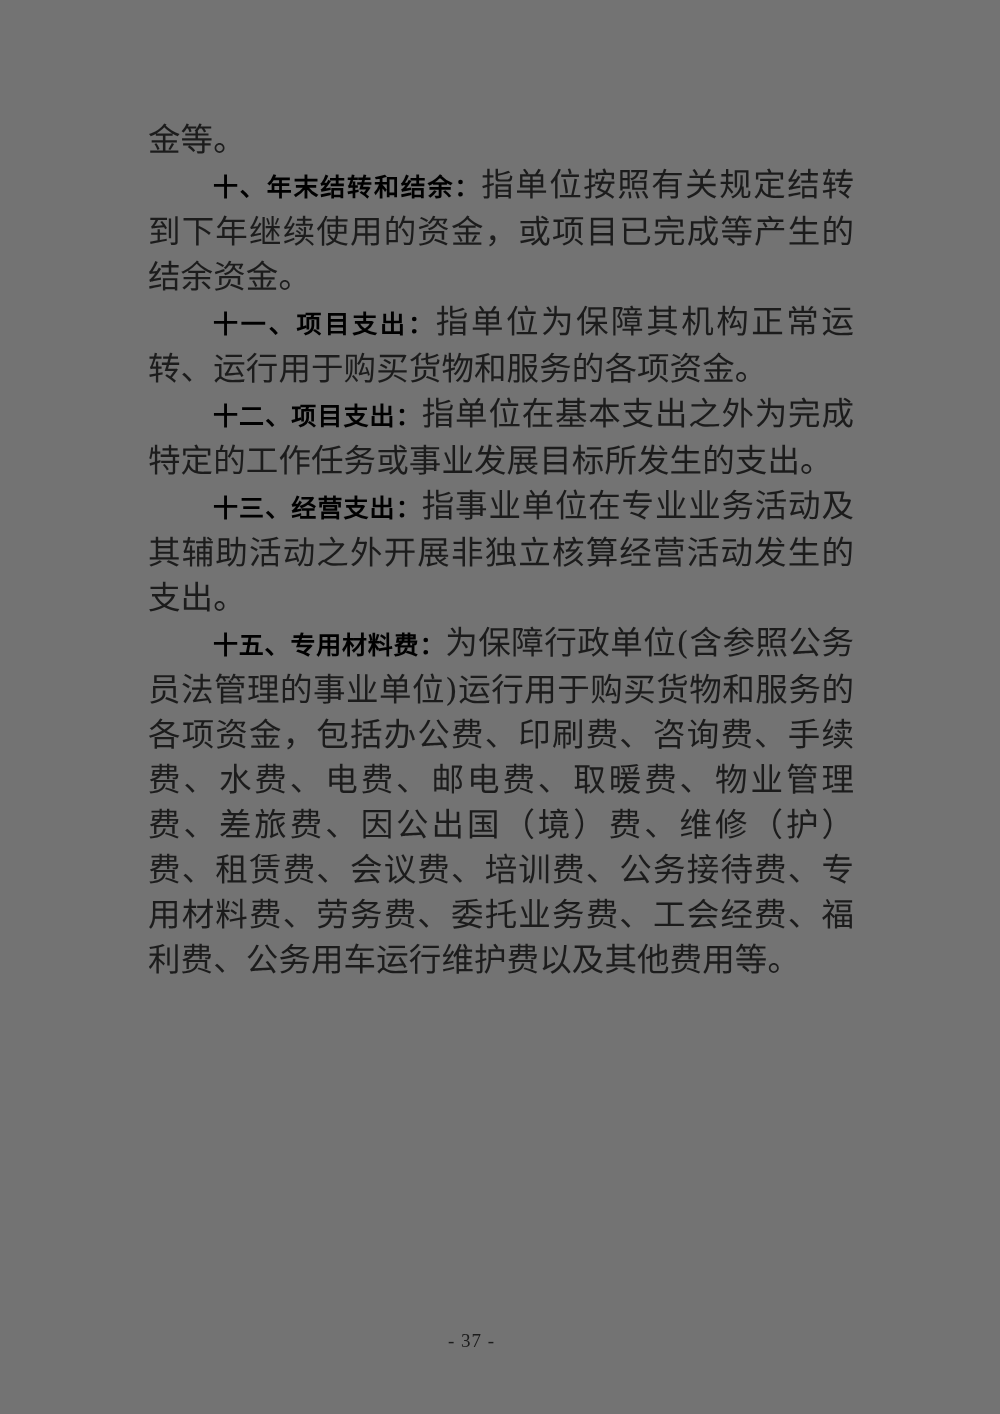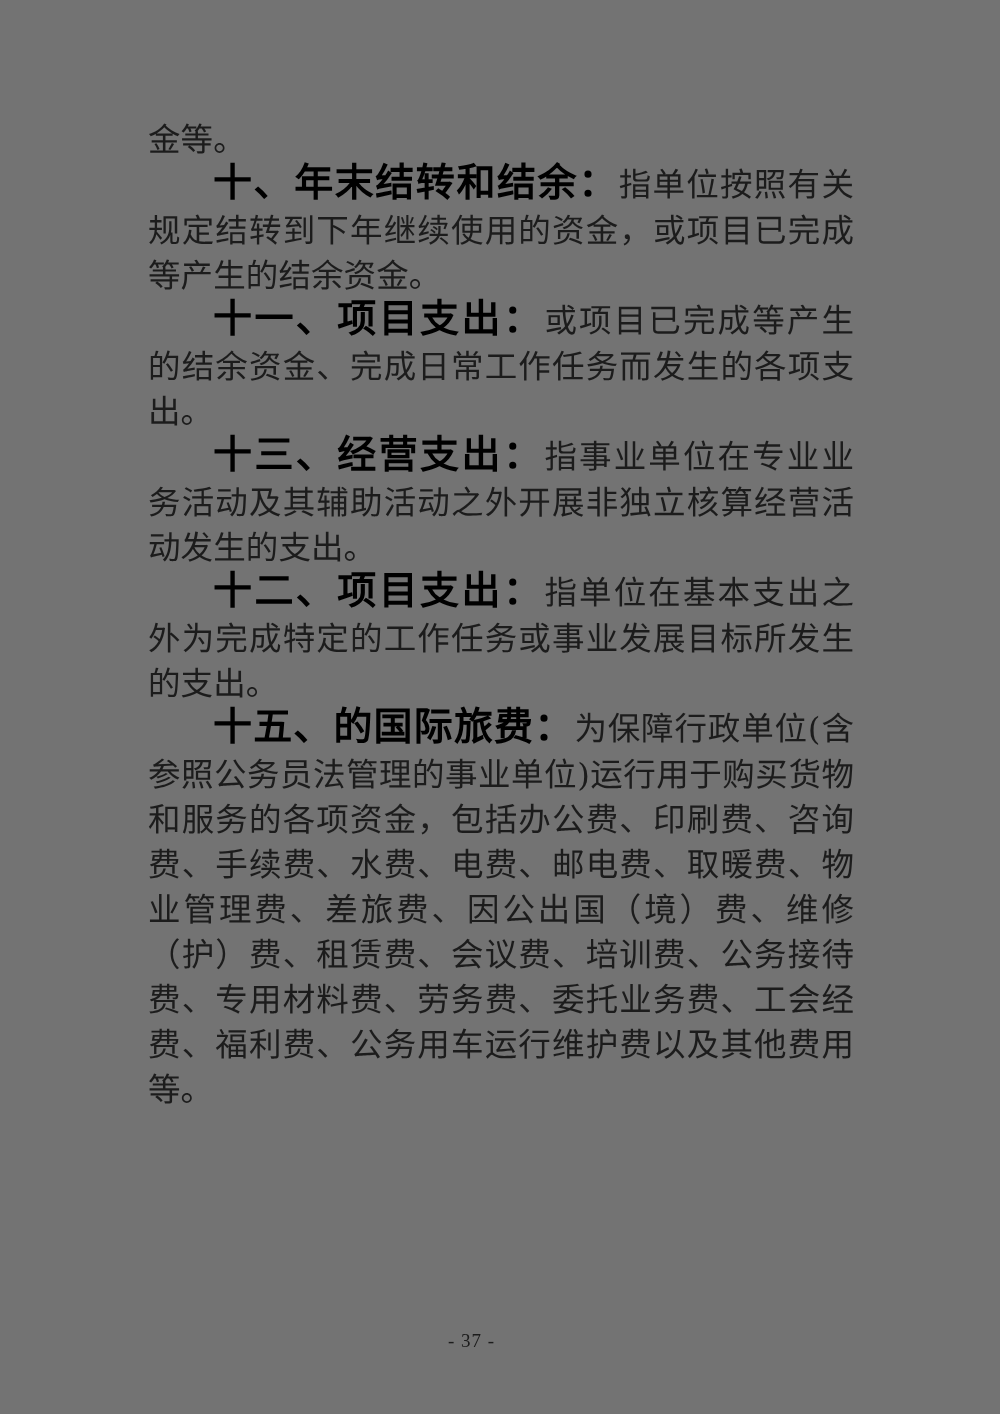--- a/index.html
+++ b/index.html
@@ -39,23 +39,23 @@
     word-break: break-all;
     -webkit-font-smoothing: antialiased;
   }
 
   .para.indent {
     text-indent: 65px;
   }
 
   
   .term {
-    font-family: Liberation Mono, monospace;
+    font-family: Liberation Serif, serif;
     font-weight: 700;
-    font-size: 39px;
+    font-size: 25px;
     color: #000000;
     letter-spacing: 0.4px;
   }
 
   .page-number {
     position: absolute;
     left: 0;
     top: 1330px;
     width: 943px;
     text-align: center;
@@ -74,33 +74,33 @@
 
     <p class="para">
       <span>金等。</span>
     </p>
 
     <p class="para indent">
       <span class="term">十、年末结转和结余：</span><span>指单位按照有关规定结转到下年继续使用的资金，或项目已完成等产生的结余资金。</span>
     </p>
 
     <p class="para indent">
-      <span class="term">十一、项目支出：</span><span>或项目已完成等产生的结余资金、完成日常工作任务而发生的各项支出。</span>
+      <span class="term">十一、项目支出：</span><span>指单位为保障其机构正常运转、运行用于购买货物和服务的各项资金。</span>
+    </p>
+
+    <p class="para indent">
+      <span class="term">十二、项目支出：</span><span>指单位在基本支出之外为完成特定的工作任务或事业发展目标所发生的支出。</span>
     </p>
 
     <p class="para indent">
       <span class="term">十三、经营支出：</span><span>指事业单位在专业业务活动及其辅助活动之外开展非独立核算经营活动发生的支出。</span>
     </p>
 
-    <p class="para indent">
-      <span class="term">十二、项目支出：</span><span>指单位在基本支出之外为完成特定的工作任务或事业发展目标所发生的支出。</span>
-    </p>
-
 
     <p class="para indent">
-      <span class="term">十五、的国际旅费：</span><span>为保障行政单位(含参照公务员法管理的事业单位)运行用于购买货物和服务的各项资金，包括办公费、印刷费、咨询费、手续费、水费、电费、邮电费、取暖费、物业管理费、差旅费、因公出国（境）费、维修（护）费、租赁费、会议费、培训费、公务接待费、专用材料费、劳务费、委托业务费、工会经费、福利费、公务用车运行维护费以及其他费用等。</span>
+      <span class="term">十五、专用材料费：</span><span>为保障行政单位(含参照公务员法管理的事业单位)运行用于购买货物和服务的各项资金，包括办公费、印刷费、咨询费、手续费、水费、电费、邮电费、取暖费、物业管理费、差旅费、因公出国（境）费、维修（护）费、租赁费、会议费、培训费、公务接待费、专用材料费、劳务费、委托业务费、工会经费、福利费、公务用车运行维护费以及其他费用等。</span>
     </p>
 
   </div>
 
   <div class="page-number">- 37 -</div>
 
 </div>
 
 </body></html>

